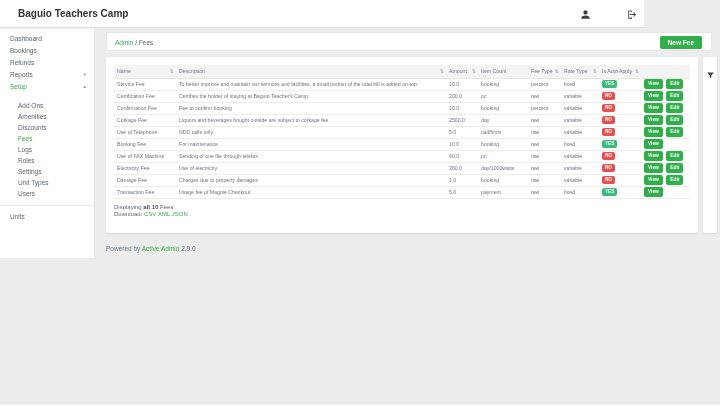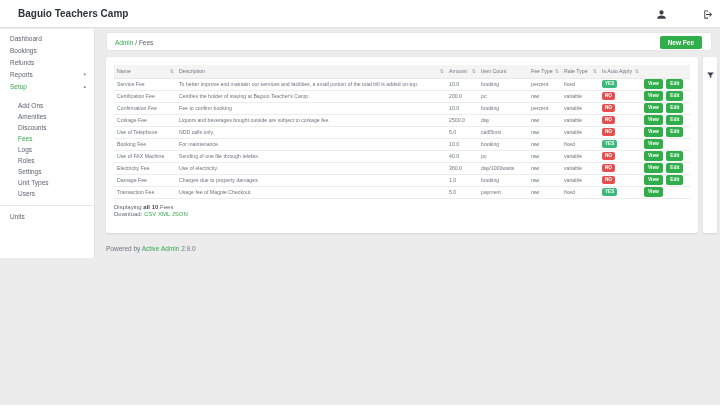--- a/index.html
+++ b/index.html
@@ -4,21 +4,21 @@
 <style>
   :root{
     --accent:#38a952; --btn:#2fae49; --badge-yes:#3cba7c; --badge-no:#e5504f;
     --pagebg:#ececec; --txt:#6f7680; --head:#6e7780; --side:#5b6470;
   }
   *{box-sizing:border-box;margin:0;padding:0}
   html,body{width:720px;height:412px}
   body{position:relative;background:var(--pagebg);font-family:"Liberation Sans",sans-serif;overflow:hidden}
 
   
-  .topbar{position:absolute;top:0;left:0;width:720px;height:28px;background:#fff;border-bottom:1px solid #e0e0e0;z-index:5}
+  .topbar{position:absolute;top:0;left:0;width:644px;height:28px;background:#fff;border-bottom:1px solid #e0e0e0;z-index:5}
   .app-title{position:absolute;left:18px;top:8px;font-size:10px;font-weight:bold;color:#2d3338}
   .topbar-icons{position:absolute;right:7px;top:8px;display:flex;gap:34px;align-items:center}
   .tb-icon{width:12px;height:12px;display:inline-flex;align-items:center;justify-content:center;cursor:pointer}
 
   
   .sidebar{position:absolute;top:29px;left:0;width:95px;height:229px;background:#fff;border-right:1px solid #e2e2e2;font-size:6.5px;color:var(--side);padding-top:3px}
   .side-item{height:12px;display:flex;align-items:center;padding:0 8px 0 10px;justify-content:space-between;cursor:pointer;white-space:nowrap}
   .side-sub{margin-top:8px}
   .side-sub .side-item{padding-left:18px;height:11px}
   .side-item .caret{font-size:5px;color:#8a9097}

